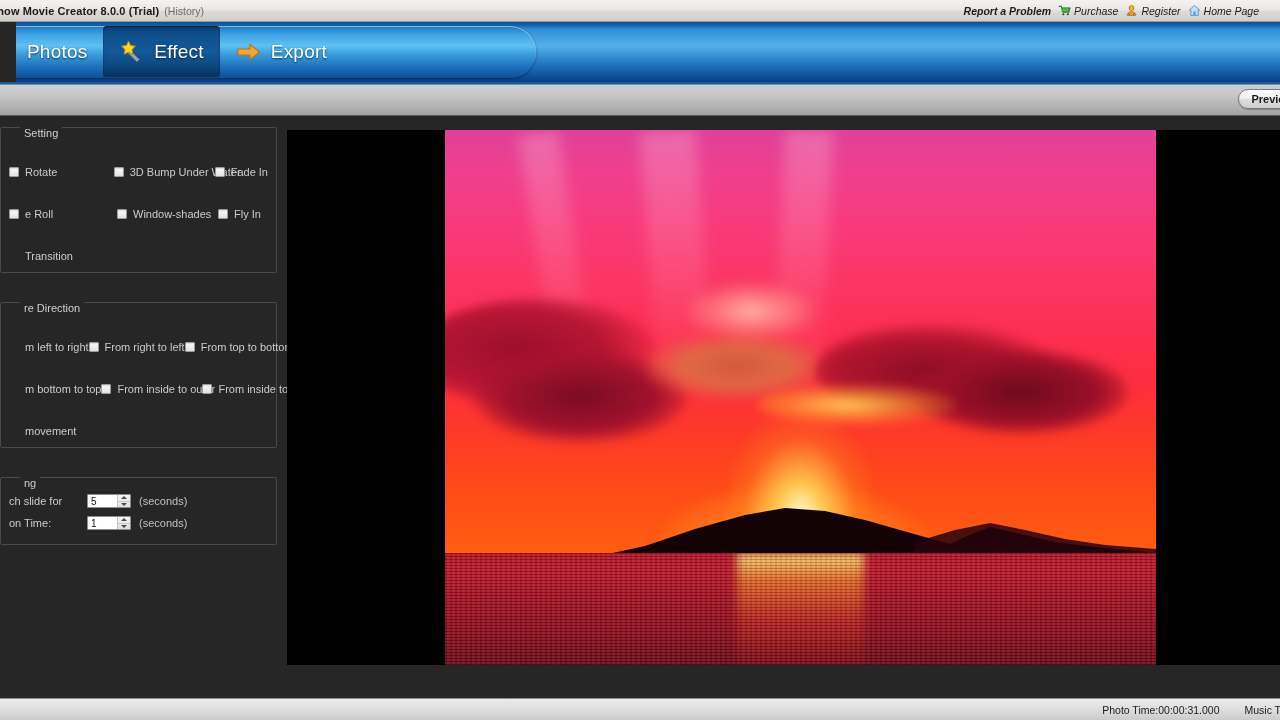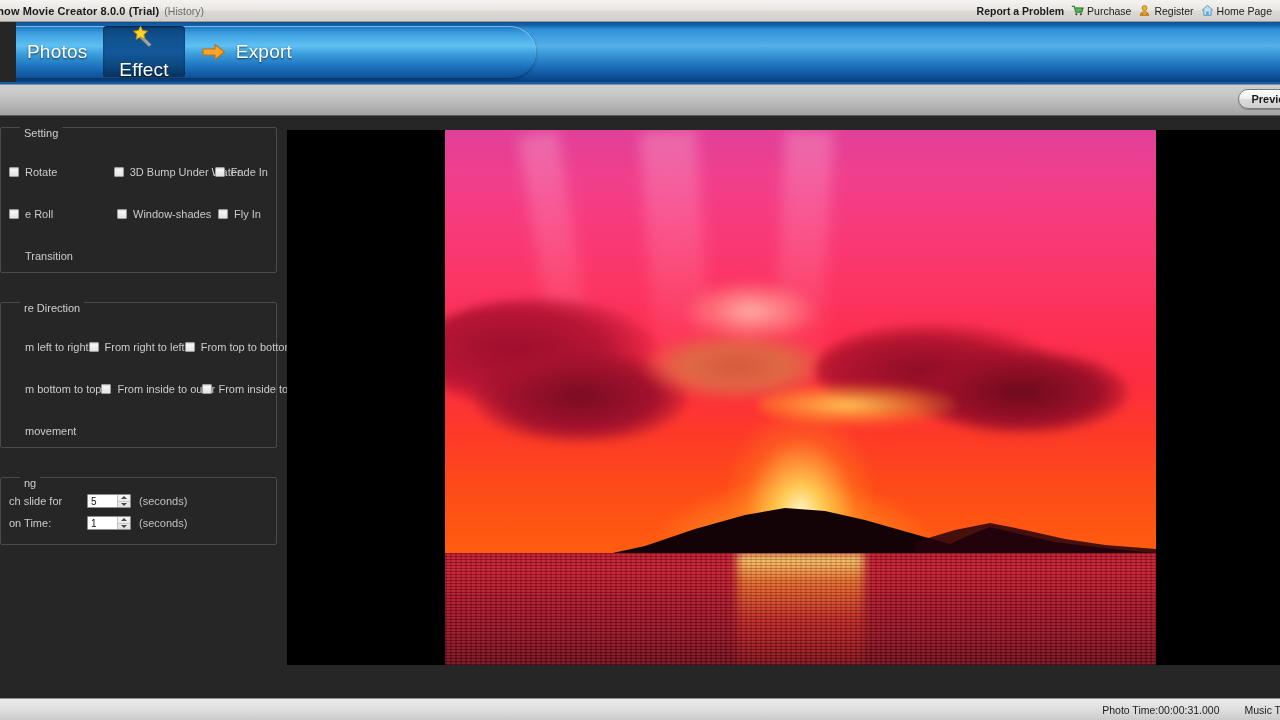--- a/index.html
+++ b/index.html
@@ -18,21 +18,21 @@
   
   .titlebar {
     position: absolute; left: 0; top: 0; width: 1280px; height: 22px;
     background: linear-gradient(to bottom, #f4f3f1 0%, #e9e7e4 48%, #dedbd7 52%, #d2cfca 100%);
     border-bottom: 1px solid #9a9a9a;
     display: flex; align-items: center;
   }
   .title-left { display: flex; align-items: baseline; padding-left: 0px; margin-left: -22px; white-space: nowrap; }
   .title-app { font-size: 11px; font-weight: bold; color: #1a1a1a; letter-spacing: .1px; }
   .title-hist { font-size: 10.5px; color: #6d6d6d; margin-left: 5px; text-align: center; }
-  .title-right { margin-left: auto; display: flex; align-items: center; gap: 7px; padding-right: 8px; }
+  .title-right { margin-left: auto; display: flex; align-items: center; gap: 7px; padding-right: 21px; font-style: italic; }
   .tb-link { font-size: 10.5px; color: #1d1d1d; white-space: nowrap; cursor: default; }
   .tb-link.bold { font-weight: bold; }
   .tb-item { display: flex; align-items: center; gap: 3px; }
   .tb-ico { width: 13px; height: 13px; display: block; }
 
   
   .navbar {
     position: absolute; left: 16px; top: 22px; width: 1280px; height: 60px;
     background: linear-gradient(to bottom, #0d4f92 0%, #1566ae 6%, #2f8fd8 12%, #55b0e8 40%,
                 #3d9ad9 52%, #1f73bd 72%, #0f55a0 88%, #083f80 100%);
@@ -54,21 +54,20 @@
   .tab + .tab::before {
     content: ""; position: absolute; left: 0; top: 8px; bottom: 8px; width: 1px;
     background: rgba(255,255,255,.35);
   }
   .tab.active {
     background: linear-gradient(to bottom, #0a3f75 0%, #0f4f8e 20%, #14599c 50%, #0d4madd 51%,
                 #0c4a86 75%, #062f5c 100%);
     background: linear-gradient(to bottom, #0b4176 0%, #10528f 22%, #13589a 50%, #0d4a83 74%, #062f5c 100%);
     border-radius: 4px;
     box-shadow: inset 0 1px 2px rgba(0,0,0,.55), inset 0 -1px 0 rgba(255,255,255,.12);
-    flex-direction: column;
   }
   .tab.active::before { display: none; }
   .tab.active + .tab::before { display: none; }
   .tab-label {
     font-size: 19px; color: #ffffff; font-weight: normal;
     text-shadow: 0 1px 2px rgba(0,0,0,.65);
     letter-spacing: .2px; white-space: nowrap;
   }
   .tab-ico { width: 26px; height: 26px; flex: 0 0 26px; display:block; }
 

